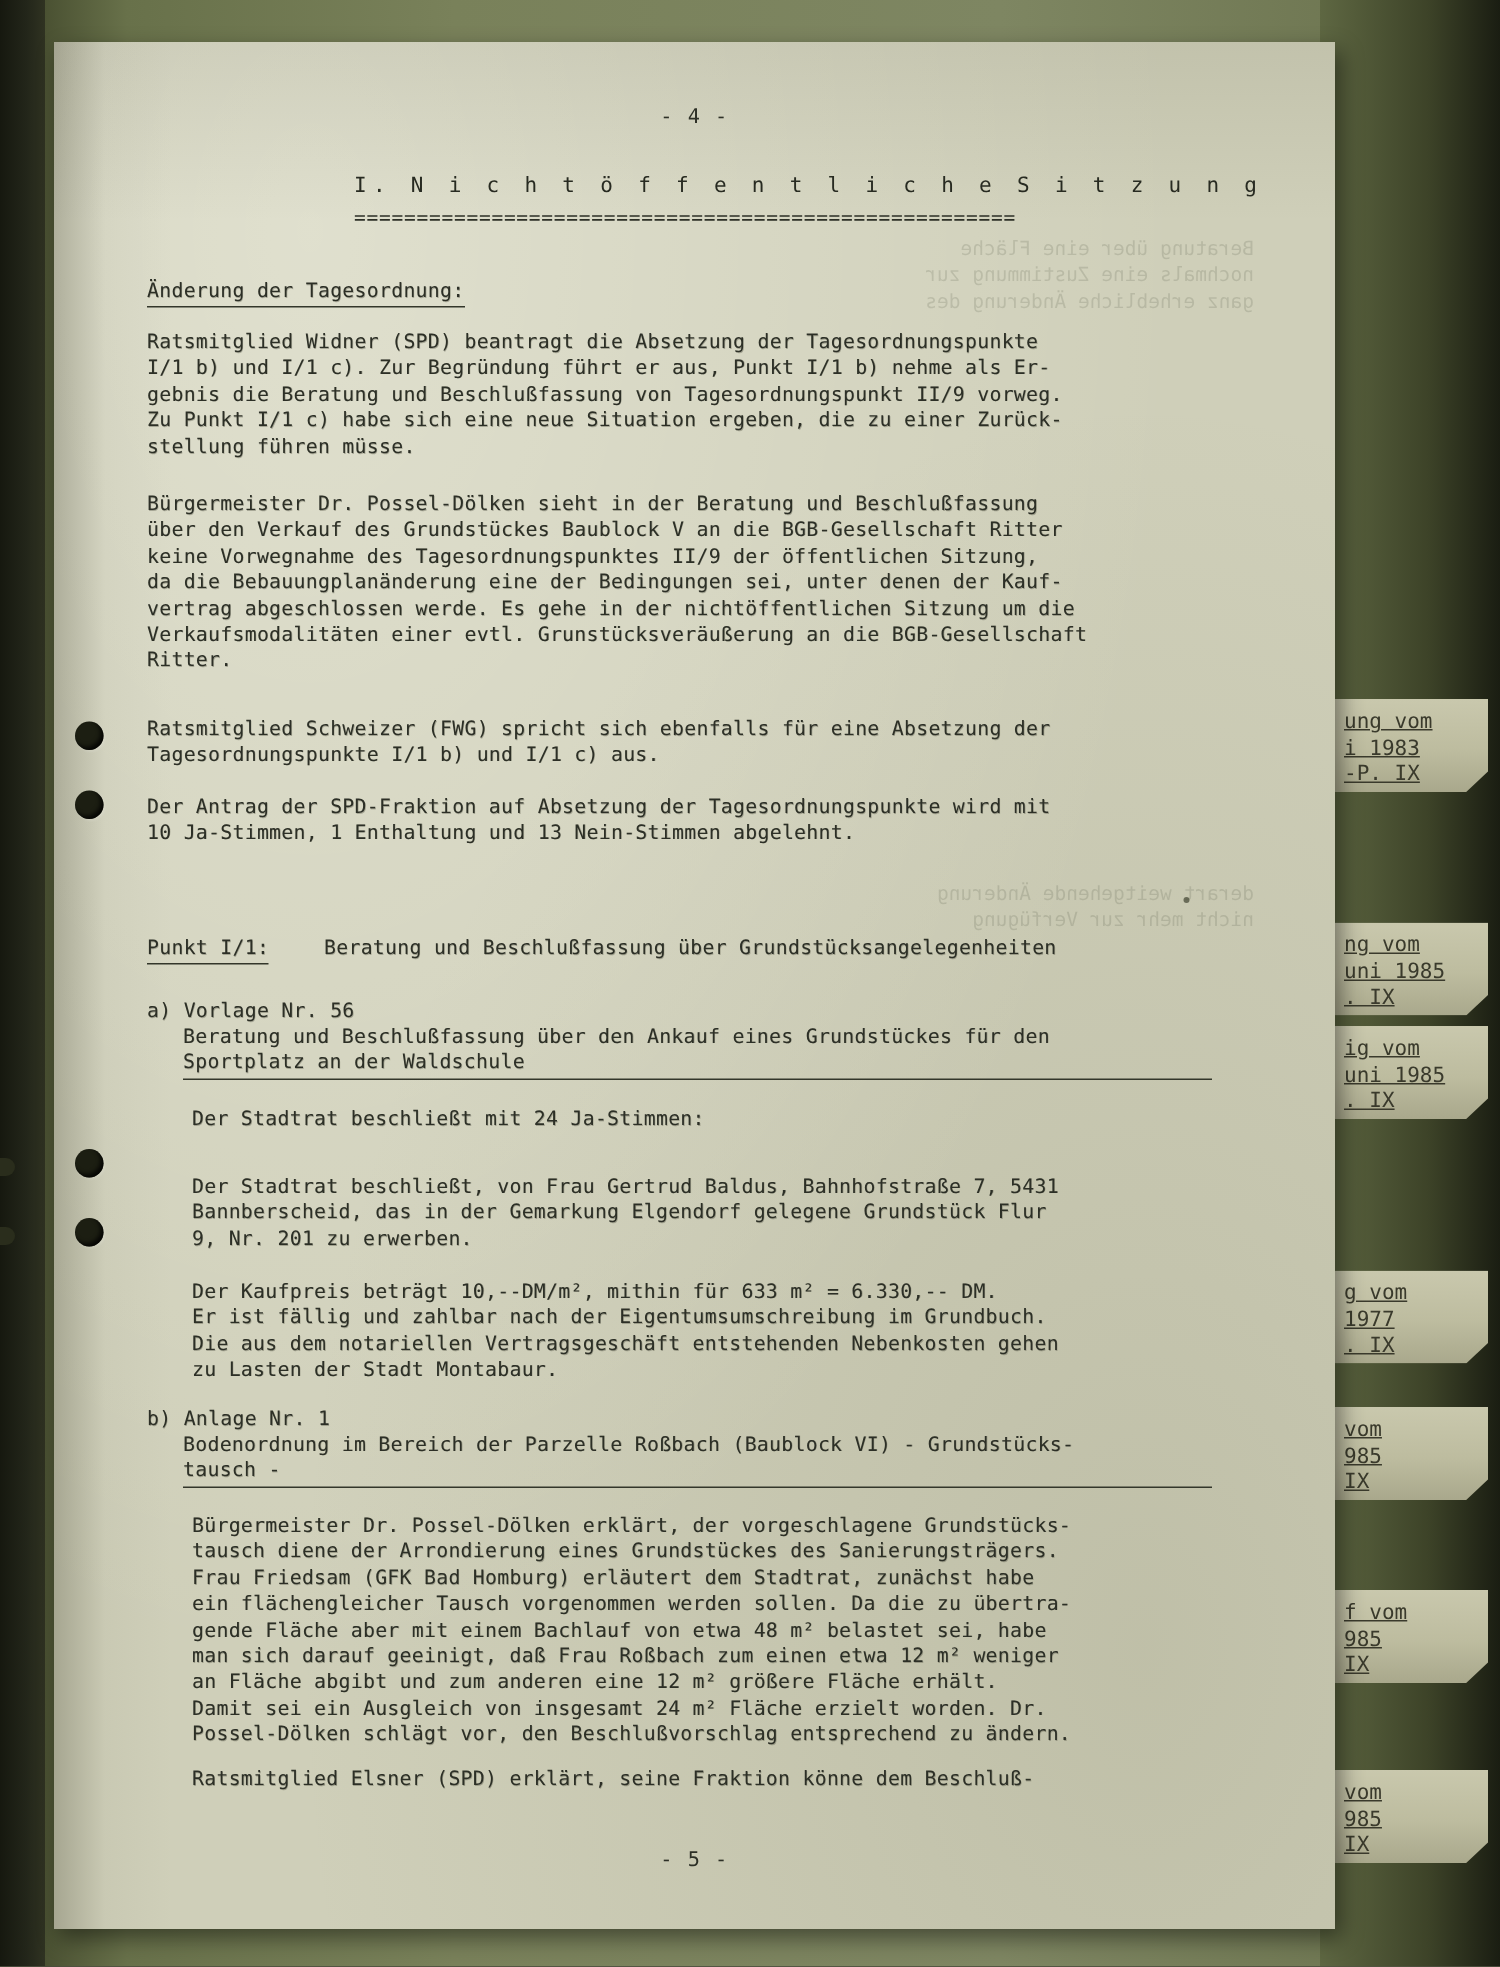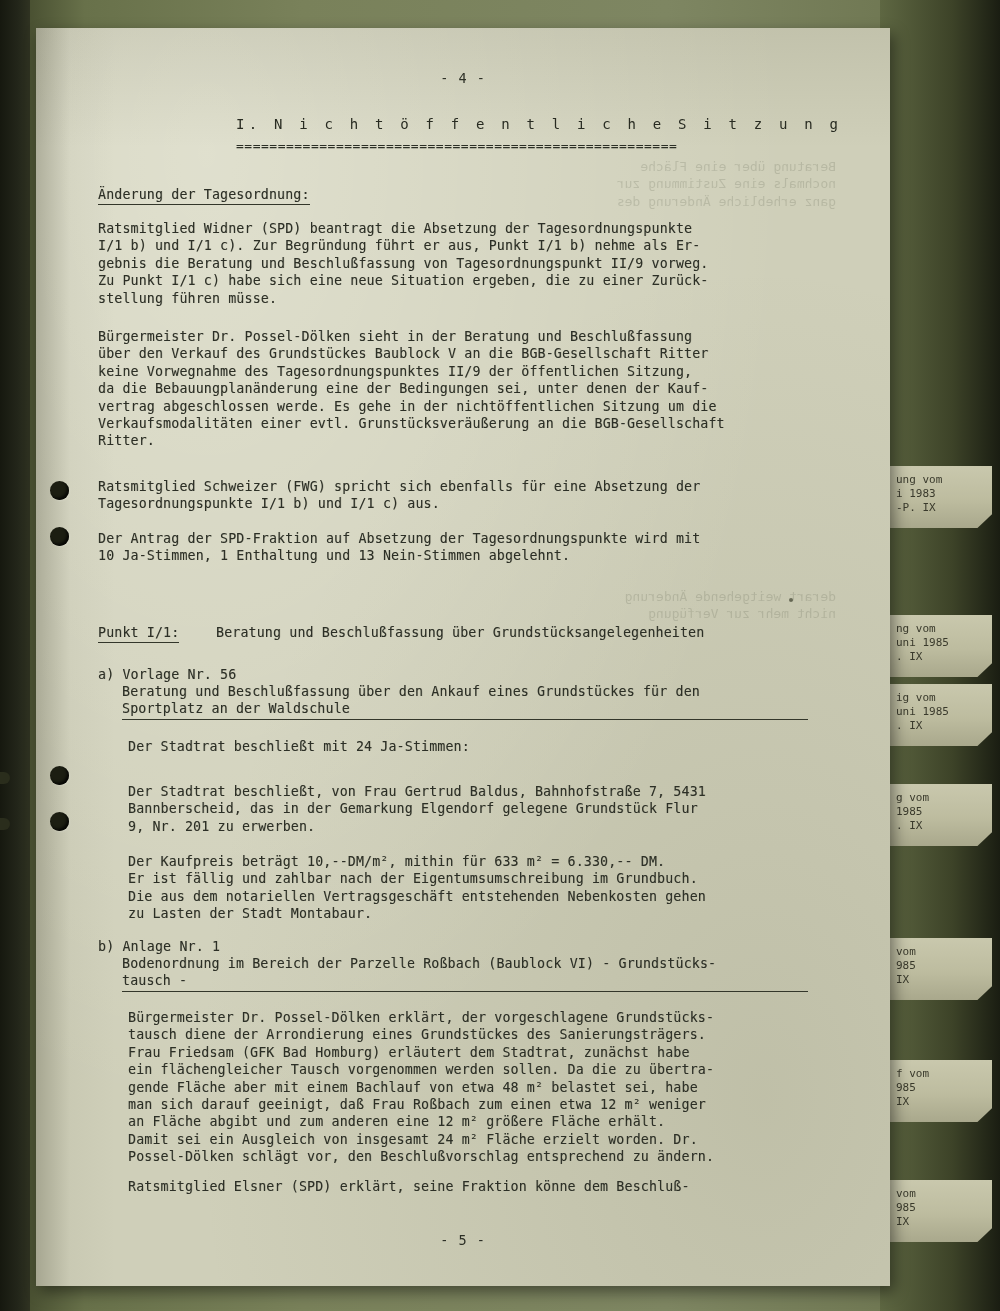--- a/index.html
+++ b/index.html
@@ -96,26 +96,27 @@
     height: 1311px;
   }
   .tab {
     position: absolute;
     right: 8px;
     width: 104px;
     height: 62px;
     background: linear-gradient(to bottom, #c9c8ad 0%, #bdbc9f 55%, #a9a88c 100%);
     box-shadow: -2px 2px 5px rgba(0,0,0,0.45);
     font-family: "DejaVu Sans Mono", monospace;
-    font-size: 11px;
+    font-size: 14px;
     color: #3a3a2c;
     line-height: 1.25;
     padding: 7px 6px 0 8px;
     box-sizing: border-box;
     clip-path: polygon(0 0, 100% 0, 100% 78%, 86% 100%, 0 100%);
+    text-decoration: underline;
   }
   .tab span { display: block; white-space: nowrap; }
 
   
   .txt {
     position: absolute;
     font-family: "DejaVu Sans Mono", monospace;
     color: #2c2f26;
     font-size: 13.2px;
     line-height: 17.4px;
@@ -194,23 +195,23 @@
     <div class="tab" style="top:605px;margin-top:10px;">
       <span>ng vom</span>
       <span>uni 1985</span>
       <span>. IX</span>
     </div>
     <div class="tab" style="top:684px;">
       <span>ig vom</span>
       <span>uni 1985</span>
       <span>. IX</span>
     </div>
-    <div class="tab" style="top:784px;">
+    <div class="tab" style="top:847px;">
       <span>g vom</span>
-      <span>1985</span>
+      <span>1977</span>
       <span>. IX</span>
     </div>
     <div class="tab" style="top:938px;">
       <span>vom</span>
       <span>985</span>
       <span>IX</span>
     </div>
     <div class="tab" style="top:1060px;">
       <span>f vom</span>
       <span>985</span>

